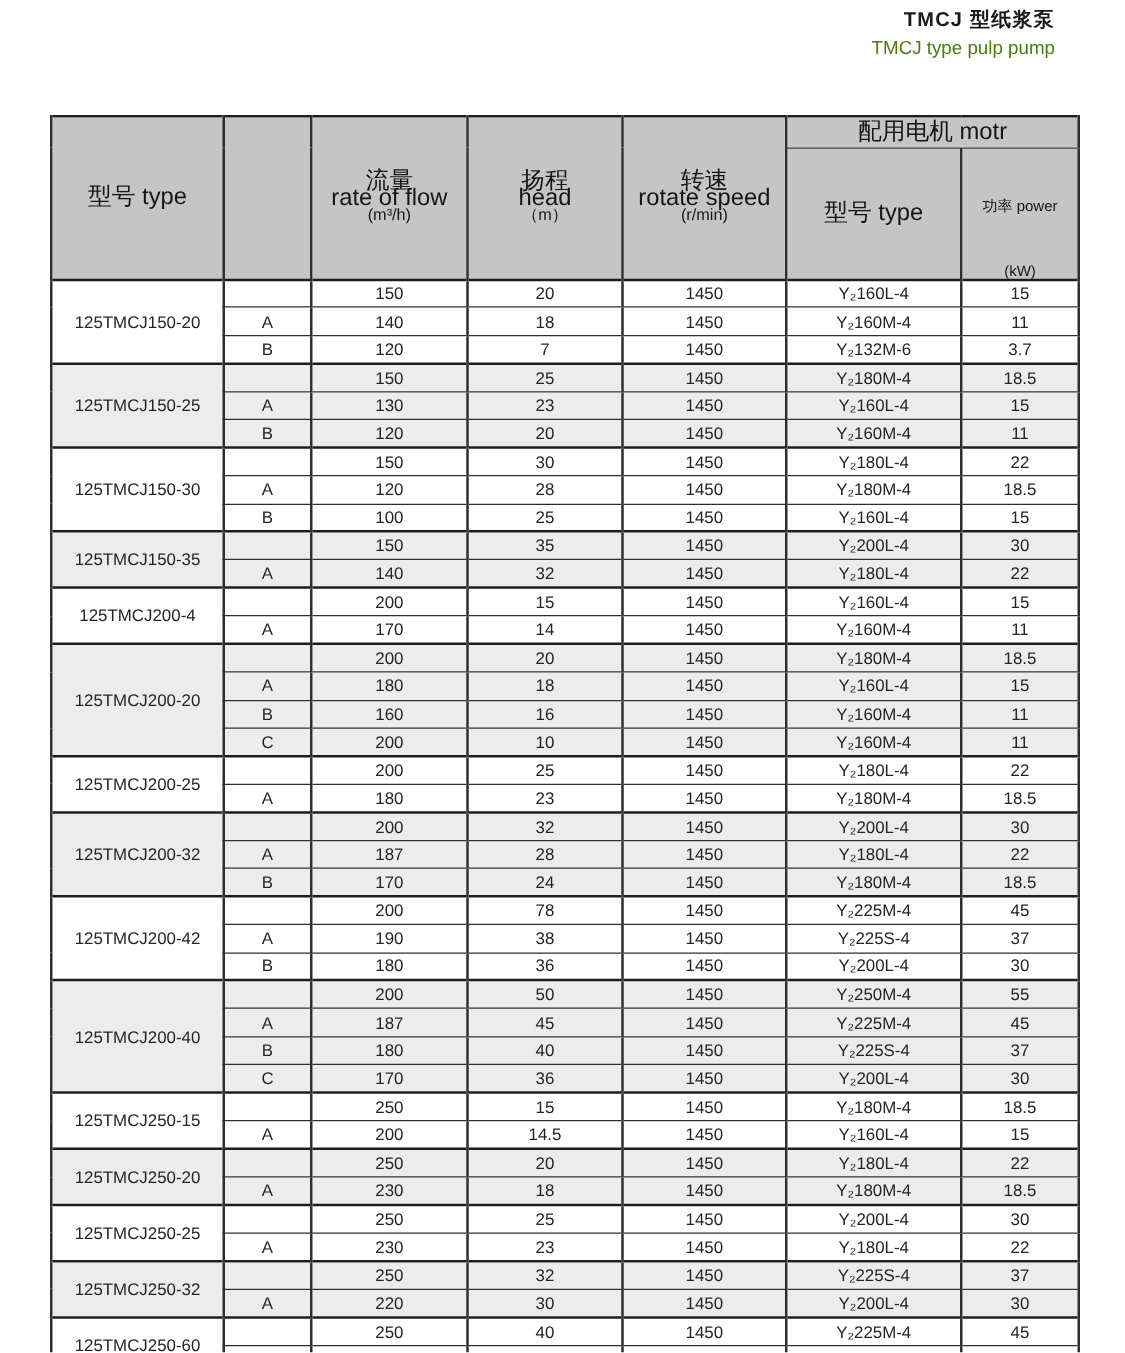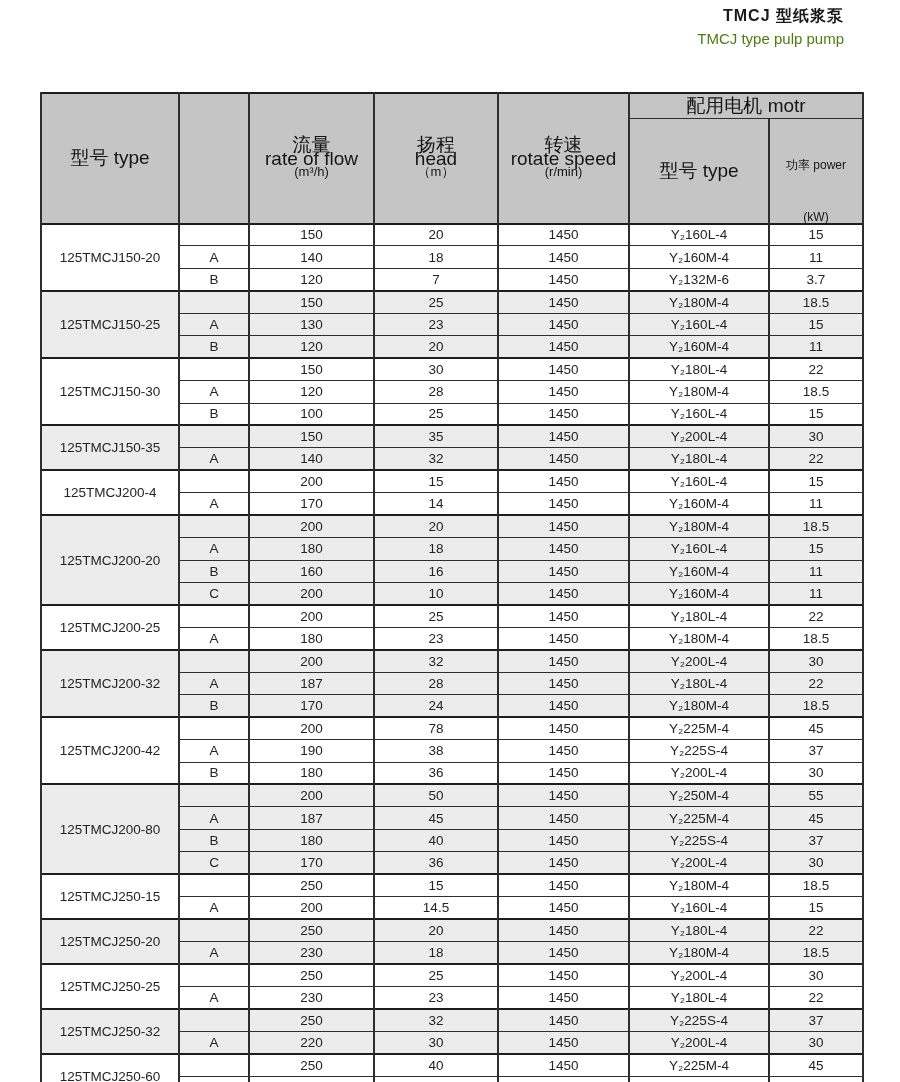--- a/index.html
+++ b/index.html
@@ -348,21 +348,21 @@
         </tr>
         <tr>
           <td>B</td>
           <td>180</td>
           <td>36</td>
           <td>1450</td>
           <td>Y₂200L-4</td>
           <td>30</td>
         </tr>
         <tr class="shaded group-start">
-          <td class="model-cell" rowspan="4">125TMCJ200-80</td>
+          <td class="model-cell" rowspan="4">125TMCJ200-40</td>
           <td></td>
           <td>200</td>
           <td>50</td>
           <td>1450</td>
           <td>Y₂250M-4</td>
           <td>55</td>
         </tr>
         <tr class="shaded">
           <td>A</td>
           <td>187</td>

